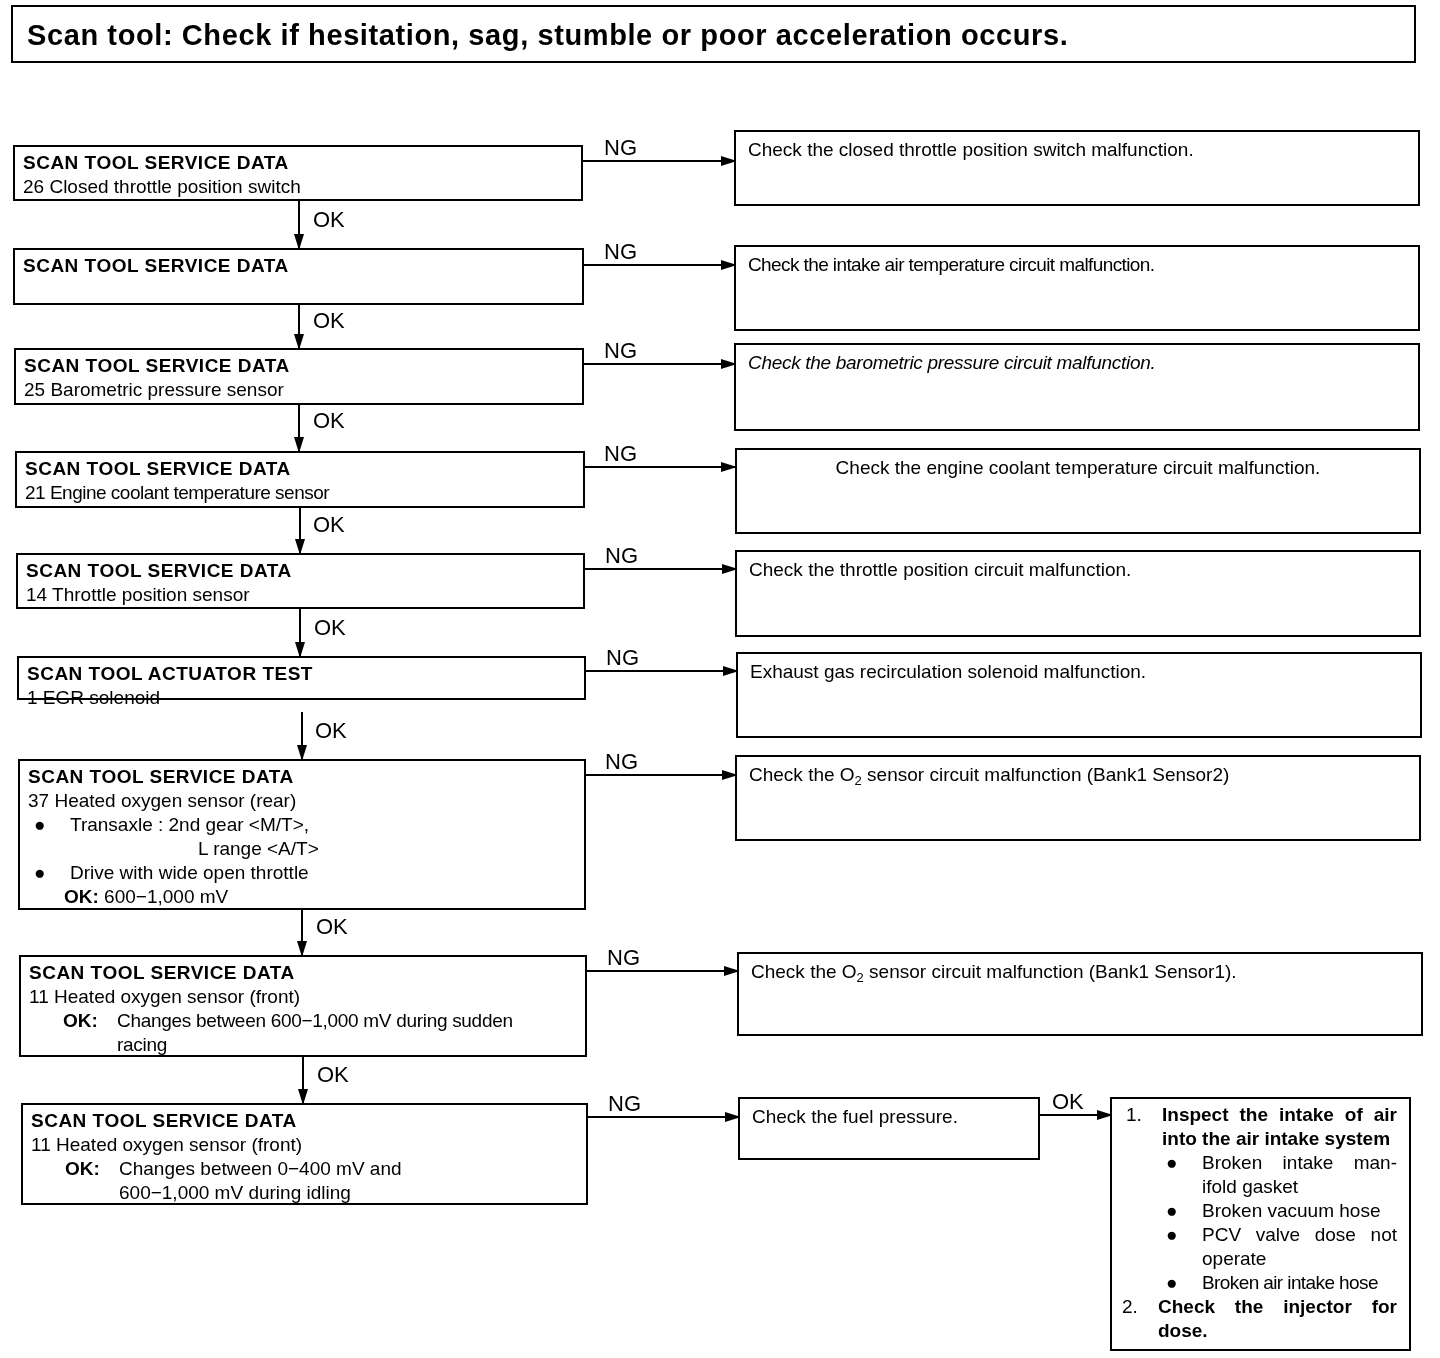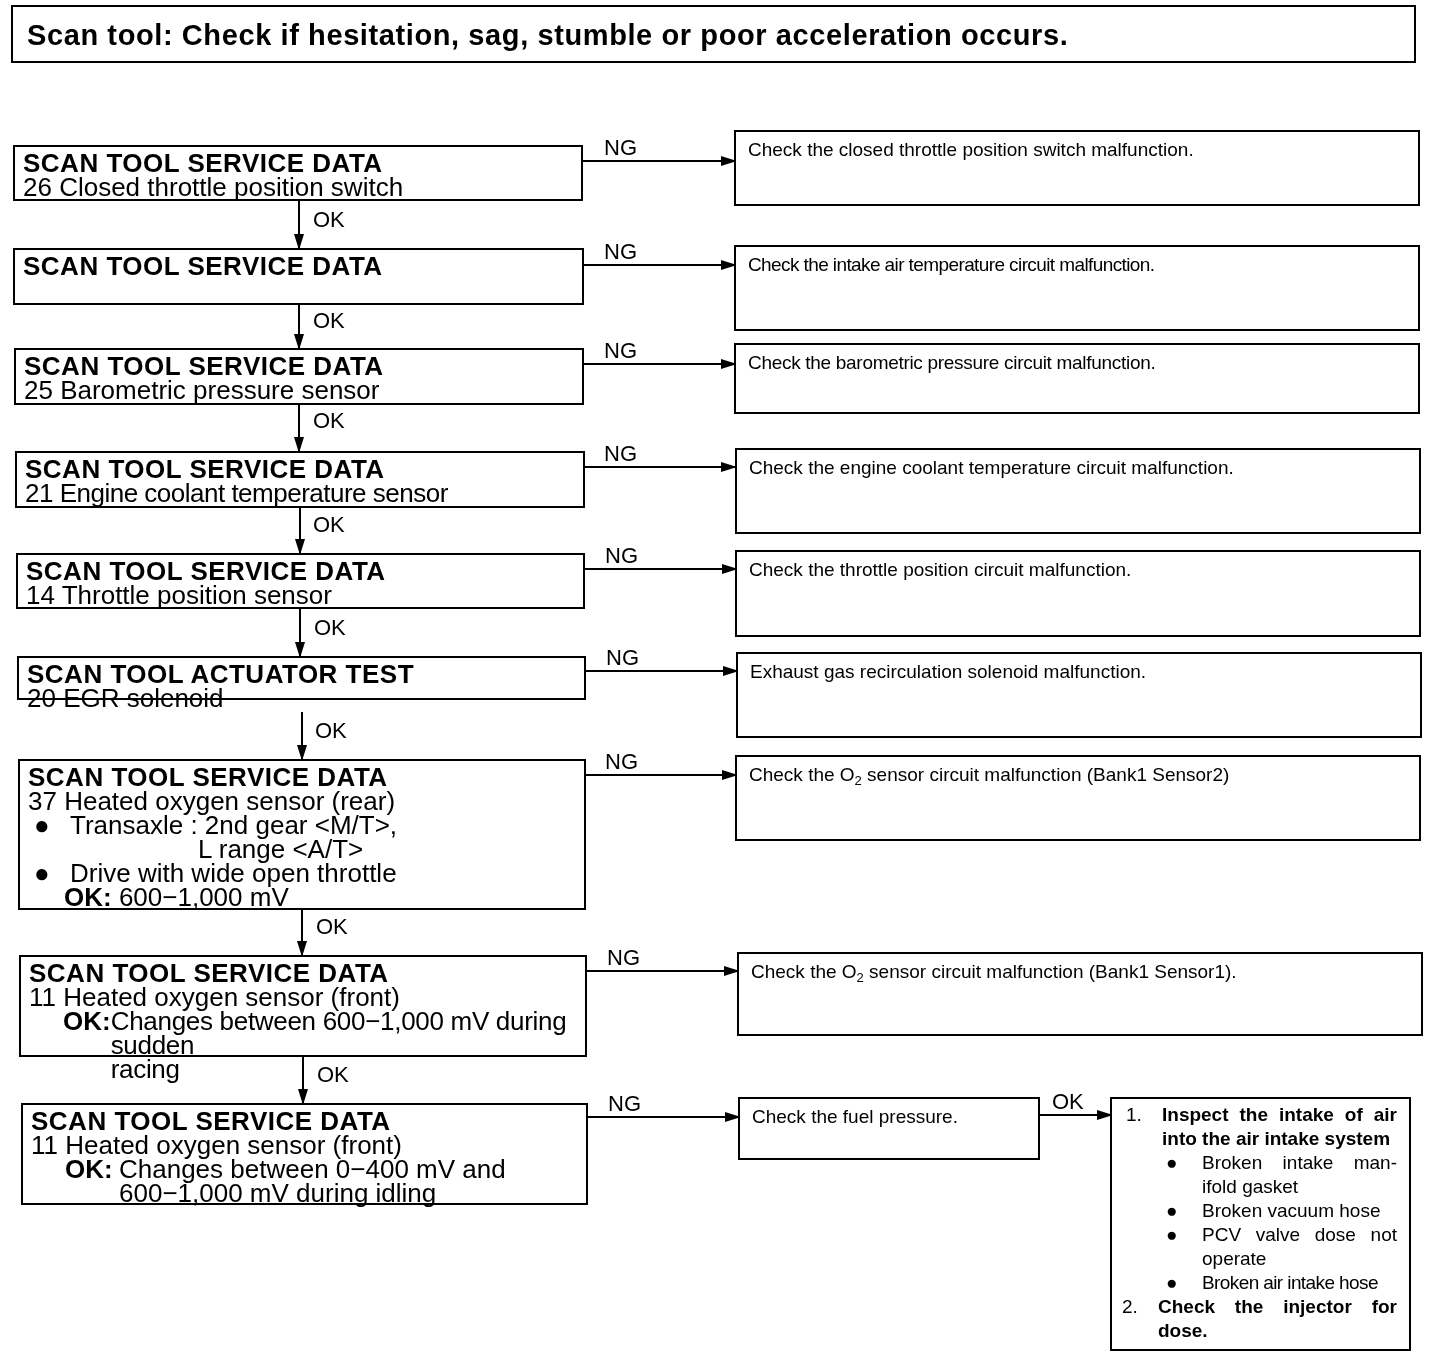--- a/index.html
+++ b/index.html
@@ -3,21 +3,21 @@
 <meta charset="utf-8">
 <style>
   html, body { margin: 0; padding: 0; background: #ffffff; }
   body { width: 1440px; height: 1358px; position: relative; overflow: hidden;
          font-family: "Liberation Sans", sans-serif; color: #000; }
   .title-box { position: absolute; left: 11px; top: 5px; width: 1405px; height: 58px;
                border: 2px solid #000000; box-sizing: border-box; }
   .title-text { position: absolute; left: 14px; top: 12px; font-size: 29px; font-weight: bold;
                 letter-spacing: 0.6px; }
   .box { position: absolute; border: 2px solid #000; box-sizing: border-box; background: #fff; }
-  .left-box { padding: 4px 8px 0 8px; font-size: 26px; line-height: 24px; }
+  .left-box { padding: 4px 8px 0 8px; font-size: 19px; line-height: 24px; }
   .left-box .hdr { font-weight: bold; letter-spacing: 0.5px; }
   .right-box { padding: 6px 12px 0 12px; font-size: 19px; line-height: 24px; border-width: 2px; }
   .arrow-h { position: absolute; height: 0; border-top: 2px solid #000; }
   .arrow-h::after { content: ""; position: absolute; right: -2px; top: -6px;
                     border-left: 16px solid #000; border-top: 5px solid transparent; border-bottom: 5px solid transparent; }
   .arrow-v { position: absolute; width: 0; border-left: 2px solid #000; }
   .arrow-v::after { content: ""; position: absolute; bottom: -2px; left: -6px;
                     border-top: 16px solid #000; border-left: 5px solid transparent; border-right: 5px solid transparent; }
   .lbl { position: absolute; font-size: 22px; }
   .bullet { display: flex; }
@@ -60,53 +60,53 @@
 </div>
 <div class="arrow-v" style="left:298px;top:305px;height:43px;"></div>
 <div class="lbl" style="left:313px;top:308px;">OK</div>
 
 <div class="box left-box" style="left:14px;top:348px;width:570px;height:57px;">
   <div class="hdr">SCAN TOOL SERVICE DATA</div>
   <div>25 Barometric pressure sensor</div>
 </div>
 <div class="arrow-h" style="left:584px;top:363px;width:151px;"></div>
 <div class="lbl" style="left:604px;top:338px;">NG</div>
-<div class="box right-box" style="left:734px;top:343px;width:686px;height:71px;">
+<div class="box right-box" style="left:734px;top:343px;width:686px;height:88px;font-style:italic;">
   <span style="letter-spacing:-0.3px;">Check the barometric pressure circuit malfunction.</span>
 </div>
 <div class="arrow-v" style="left:298px;top:405px;height:46px;"></div>
 <div class="lbl" style="left:313px;top:408px;">OK</div>
 
 <div class="box left-box" style="left:15px;top:451px;width:570px;height:57px;">
   <div class="hdr">SCAN TOOL SERVICE DATA</div>
   <div style="letter-spacing:-0.5px;">21 Engine coolant temperature sensor</div>
 </div>
 <div class="arrow-h" style="left:585px;top:466px;width:150px;"></div>
 <div class="lbl" style="left:604px;top:441px;">NG</div>
-<div class="box right-box" style="left:735px;top:448px;width:686px;height:86px;">
+<div class="box right-box" style="left:735px;top:448px;width:686px;height:86px;text-align:center;">
   <span>Check the engine coolant temperature circuit malfunction.</span>
 </div>
 <div class="arrow-v" style="left:299px;top:508px;height:45px;"></div>
 <div class="lbl" style="left:313px;top:512px;">OK</div>
 
 <div class="box left-box" style="left:16px;top:553px;width:569px;height:56px;">
   <div class="hdr">SCAN TOOL SERVICE DATA</div>
   <div>14 Throttle position sensor</div>
 </div>
 <div class="arrow-h" style="left:585px;top:568px;width:151px;"></div>
 <div class="lbl" style="left:605px;top:543px;">NG</div>
 <div class="box right-box" style="left:735px;top:550px;width:686px;height:87px;">
   <span>Check the throttle position circuit malfunction.</span>
 </div>
 <div class="arrow-v" style="left:299px;top:609px;height:47px;"></div>
 <div class="lbl" style="left:314px;top:615px;">OK</div>
 
 <div class="box left-box" style="left:17px;top:656px;width:569px;height:44px;">
   <div class="hdr">SCAN TOOL ACTUATOR TEST</div>
-  <div>20 EGR solenoid</div>
+  <div>1 EGR solenoid</div>
 </div>
 <div class="arrow-h" style="left:586px;top:670px;width:151px;"></div>
 <div class="lbl" style="left:606px;top:645px;">NG</div>
 <div class="box right-box" style="left:736px;top:652px;width:686px;height:86px;">
   <span>Exhaust gas recirculation solenoid malfunction.</span>
 </div>
 <div class="arrow-v" style="left:301px;top:712px;height:47px;"></div>
 <div class="lbl" style="left:315px;top:718px;">OK</div>
 
 <div class="box left-box" style="left:18px;top:759px;width:568px;height:151px;">

